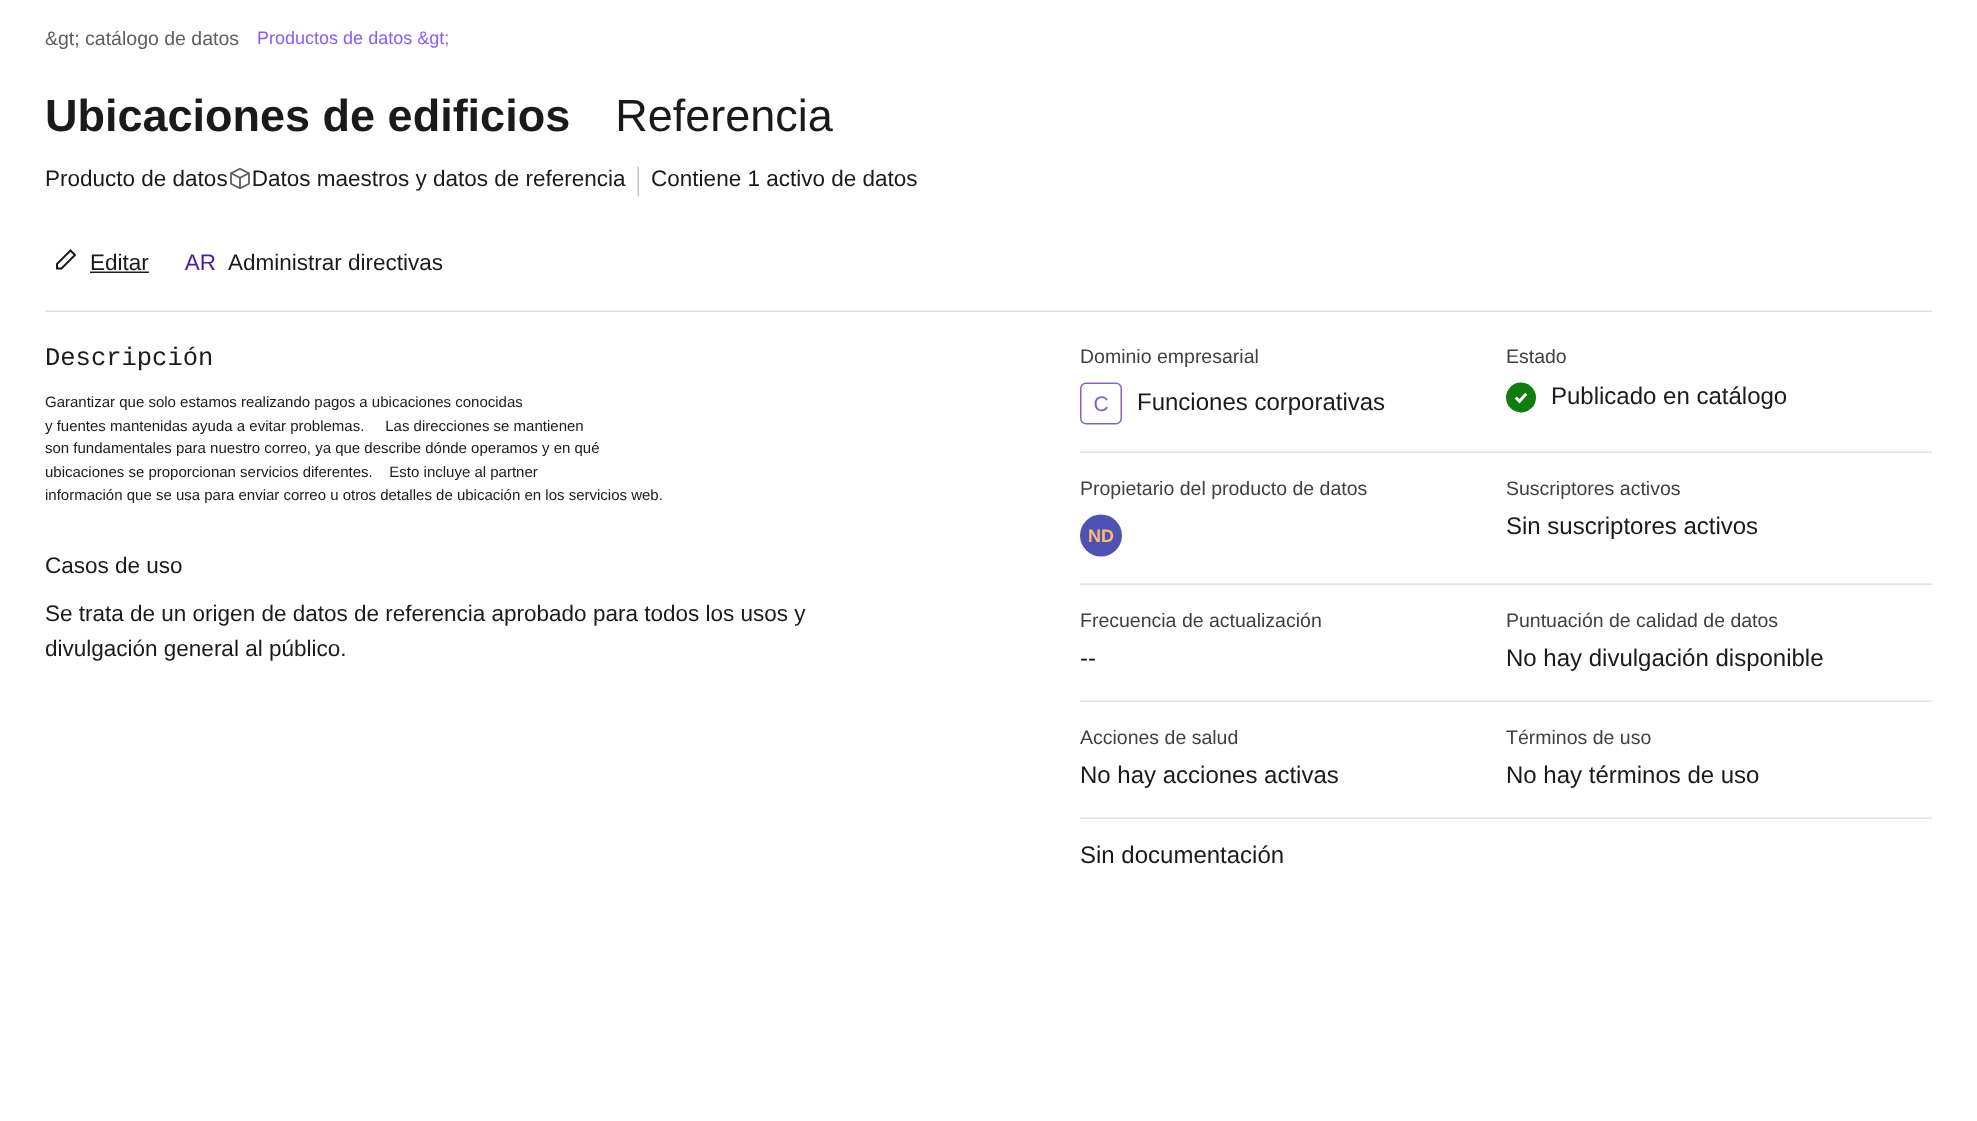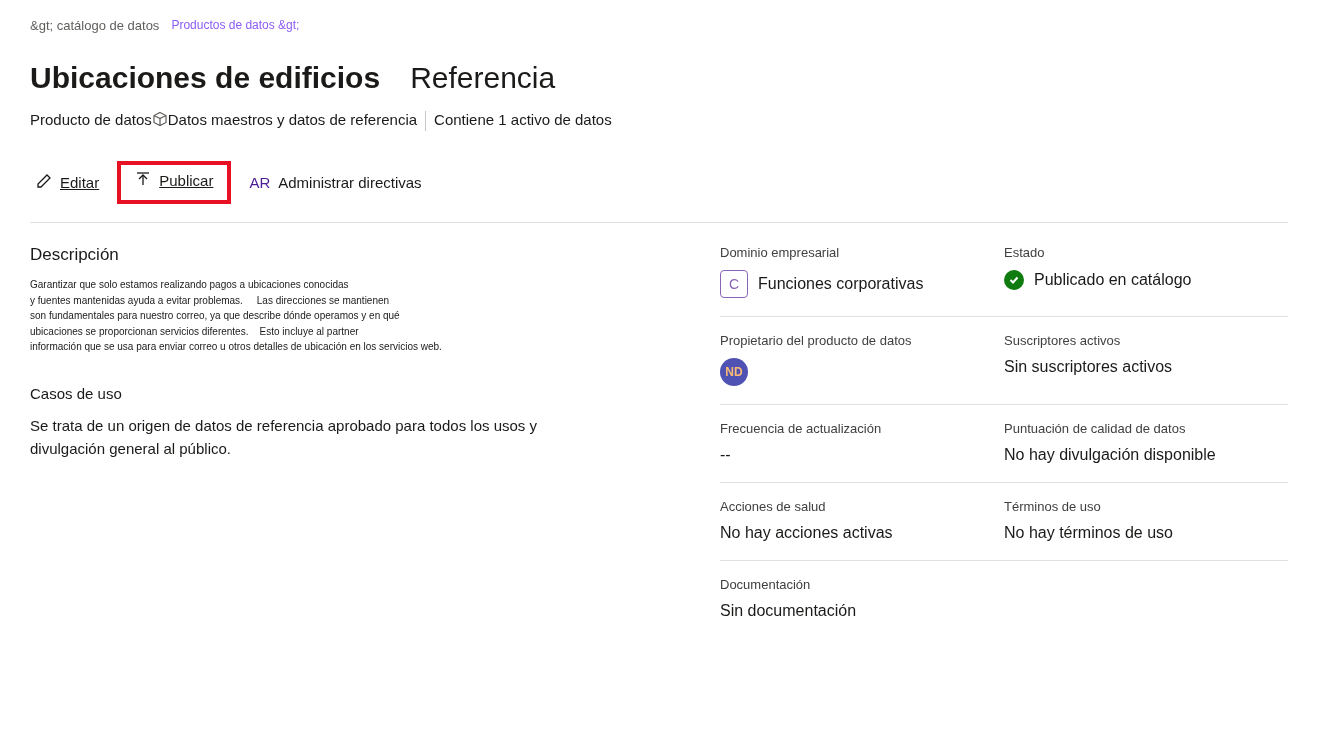--- a/index.html
+++ b/index.html
@@ -75,20 +75,21 @@
       display: flex;
       gap: 40px;
       align-items: flex-start;
     }
     .left-col { flex: 0 0 650px; }
     .right-col { flex: 1; }
     .section-heading {
       font-size: 17px;
       font-weight: 400;
       margin-bottom: 12px;
+      font-family: Liberation Mono, monospace;
     }
     .desc p { line-height: 1.55; font-size: 10px; margin: 0; }
     .desc { margin-bottom: 30px; }
     .use-cases-heading { margin-bottom: 12px; font-size: 15px; }
     .use-cases p { line-height: 1.55; }
     .right-col .prop-group {
       border-bottom: 1px solid #e1dfdd;
       display: flex;
       padding-bottom: 18px;
       margin-bottom: 16px;
@@ -171,32 +172,20 @@
 <div class="action-bar">
   <span class="action-btn">
     <span>
       <svg width="16" height="16" viewBox="0 0 16 16" fill="none" stroke="#1b1a19" stroke-width="1.3">
         <path d="M11 2 L14 5 L5 14 L2 14 L2 11 Z"></path>
       </svg>
     </span>
     <span class="underline">Editar</span>
   </span>
 
-  <span class="highlight-box">
-    <span class="action-btn">
-      <span>
-        <svg width="16" height="16" viewBox="0 0 16 16" fill="none" stroke="#1b1a19" stroke-width="1.3">
-          <path d="M2 2 L14 2"></path>
-          <path d="M8 14 L8 4"></path>
-          <path d="M4 8 L8 4 L12 8"></path>
-        </svg>
-      </span>
-      <span class="underline">Publicar</span>
-    </span>
-  </span>
 
   <span class="action-btn">
     <span class="ar-badge">AR</span>
     <span>Administrar directivas</span>
   </span>
 </div>
 
 <div class="content">
   <div class="left-col">
     <div class="desc">
@@ -272,19 +261,18 @@
         <div class="prop-value">No hay acciones activas</div>
       </div>
       <div class="prop">
         <div class="prop-label">Términos de uso</div>
         <div class="prop-value">No hay términos de uso</div>
       </div>
     </div>
 
     <div class="prop-group last">
       <div class="prop">
-        <div class="prop-label">Documentación</div>
         <div class="prop-value">Sin documentación</div>
       </div>
     </div>
 
   </div>
 </div>
 
 </body></html>

